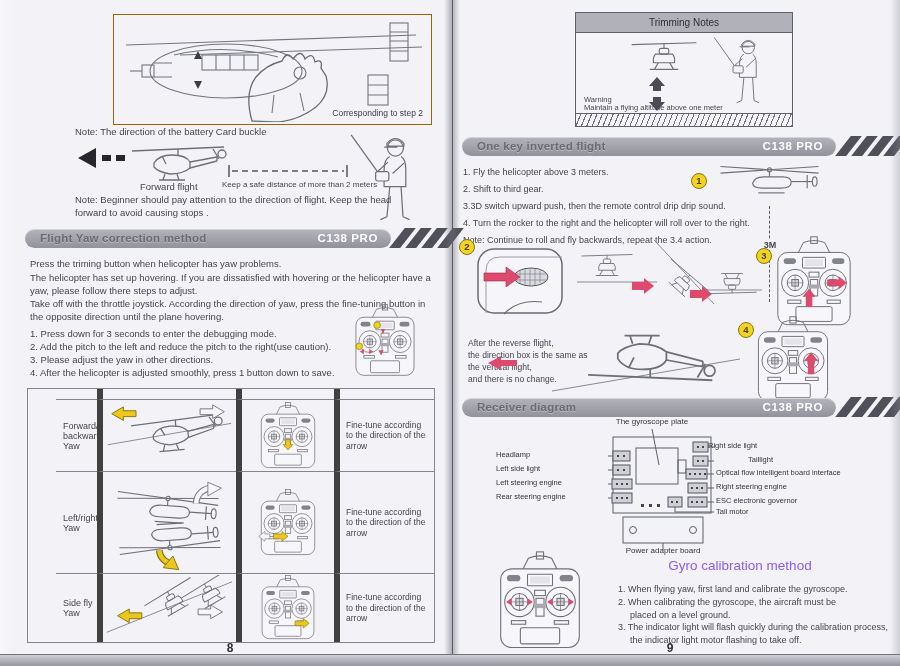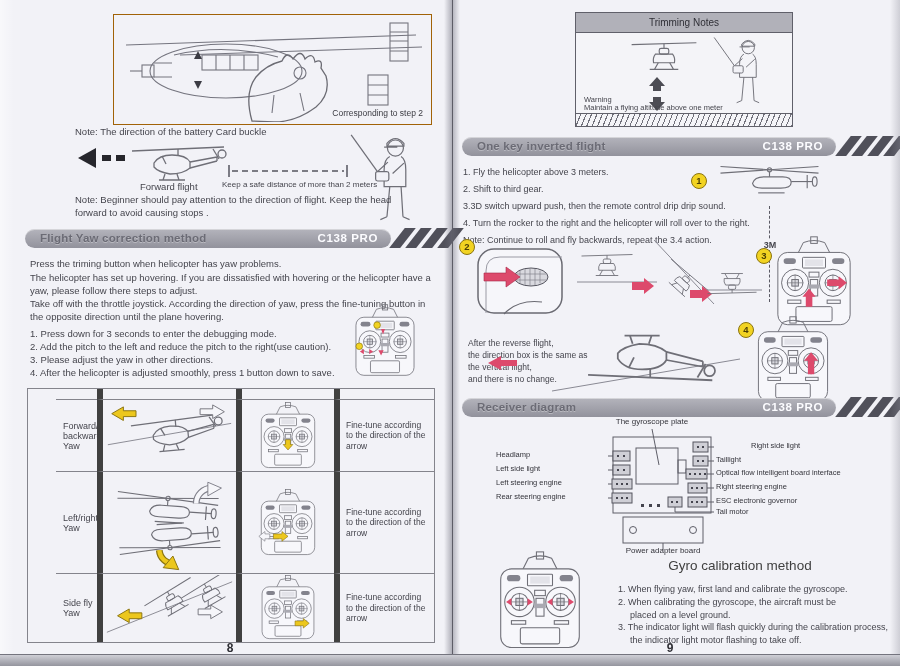--- a/index.html
+++ b/index.html
@@ -459,38 +459,38 @@
       <rect x="141" y="87" width="3" height="3"></rect>
         <rect x="149" y="87" width="3" height="3"></rect>
         <rect x="157" y="87" width="3" height="3"></rect>
     </g>
   </svg>
   <div class="glabel center" style="left:572px;top:418px;width:160px;font-size:8px">The gyroscope plate</div>
   <div class="glabel right" style="left:496px;top:451px;width:112px">Headlamp</div>
   <div class="glabel right" style="left:496px;top:465px;width:112px">Left side light</div>
   <div class="glabel right" style="left:496px;top:479px;width:112px">Left steering engine</div>
   <div class="glabel right" style="left:496px;top:493px;width:112px">Rear steering engine</div>
-  <div class="glabel" style="left:751px;top:442px">Right side light</div>
-  <div class="glabel" style="left:716px;top:456px">Taillight</div>
+  <div class="glabel" style="left:708px;top:442px">Right side light</div>
+  <div class="glabel" style="left:748px;top:456px">Taillight</div>
   <div class="glabel" style="left:716px;top:469px">Optical flow intelligent board interface</div>
   <div class="glabel" style="left:716px;top:483px">Right steering engine</div>
   <div class="glabel" style="left:716px;top:497px">ESC electronic governor</div>
   <div class="glabel" style="left:716px;top:508px">Tail motor</div>
   <div class="glabel center" style="left:593px;top:547px;width:140px;font-size:8px">Power adapter board</div>
 
   <svg class="abs" style="left:494px;top:551px" width="92" height="100" viewBox="0 0 100 112">
     <use href="#sym-controller"></use>
     <g fill="#dd4a6c">
       <polygon points="18,53 12,57 18,61"></polygon>
         <polygon points="36,53 42,57 36,61"></polygon>
       <polygon points="64,53 58,57 64,61"></polygon>
         <polygon points="82,53 88,57 82,61"></polygon>
     </g>
   </svg>
-  <div class="abs center" style="left:620px;top:558px;width:240px;font-size:13.5px;color:#404040">Gyro calibration method</div>
+  <div class="abs center" style="left:620px;top:558px;width:240px;font-size:13.5px;color:#8b5cf6">Gyro calibration method</div>
   <div class="abs t9" style="left:618px;top:584px">1. When flying yaw, first land and calibrate the gyroscope.</div>
   <div class="abs t9" style="left:618px;top:597px">2. When calibrating the gyroscope, the aircraft must be</div>
   <div class="abs t9" style="left:630px;top:610px">placed on a level ground.</div>
   <div class="abs t9" style="left:618px;top:622px">3. The indicator light will flash quickly during the calibration process,</div>
   <div class="abs t9" style="left:630px;top:635px">the indicator light motor flashing to take off.</div>
 
   <div class="abs page-num center" style="left:650px;top:641px;width:40px">9</div>
 
   <div class="edge-right"></div>
   <div class="bottom-band"></div>

